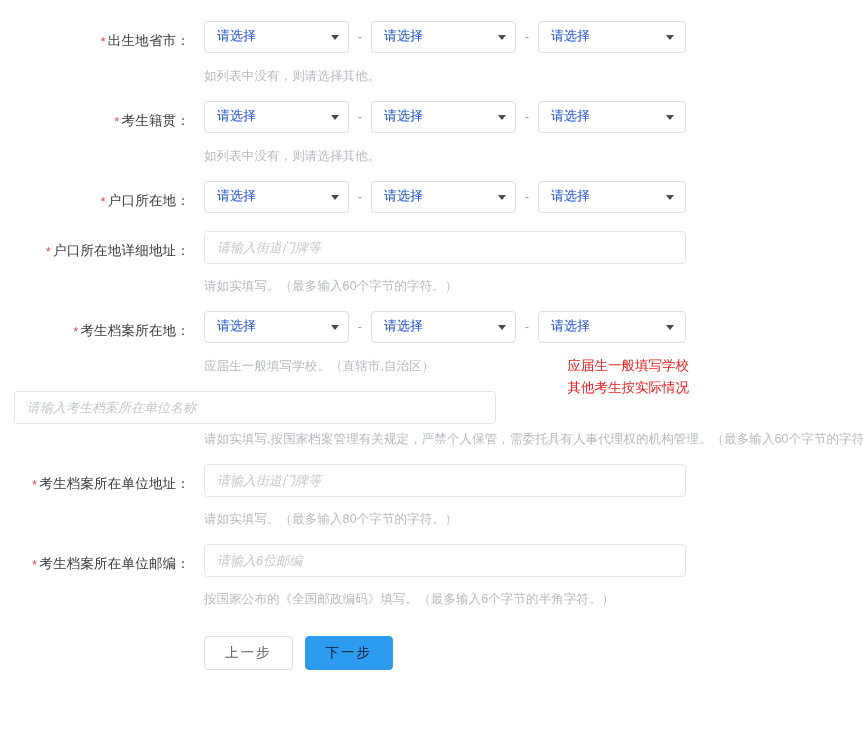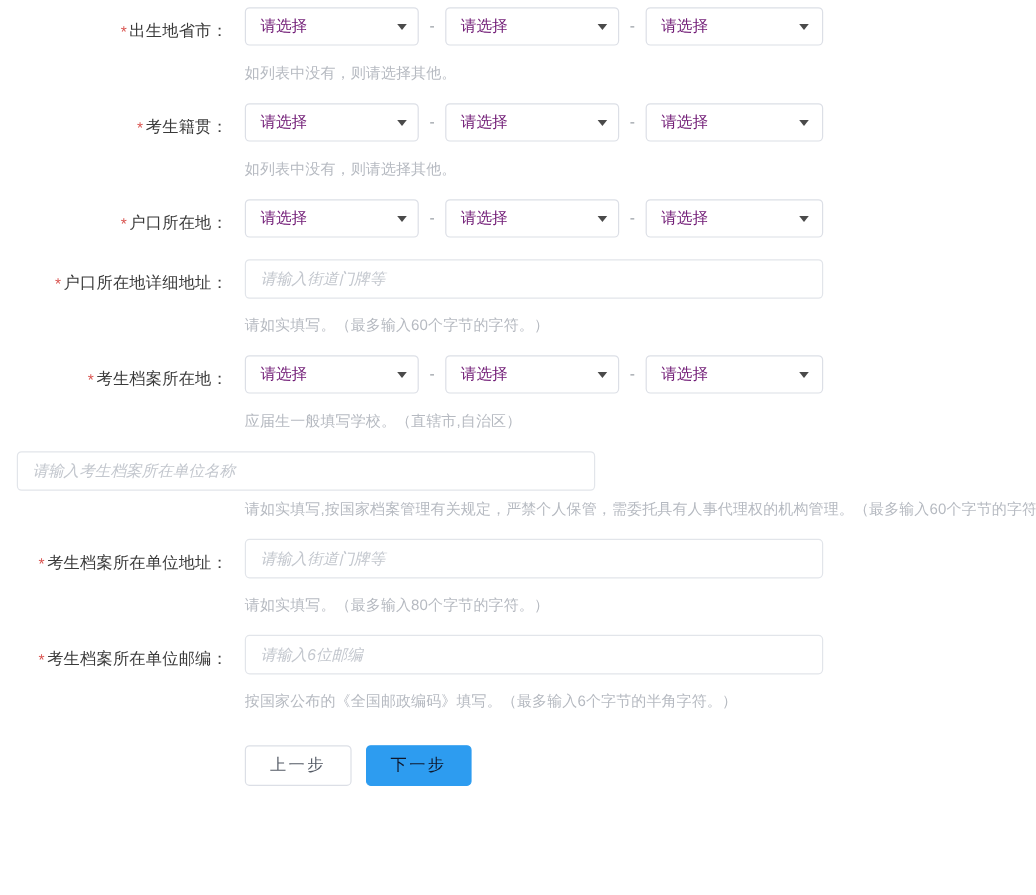--- a/index.html
+++ b/index.html
@@ -14,21 +14,21 @@
     font-family: "Liberation Sans", "DejaVu Sans", sans-serif;
     font-size: 13px;
     color: #333333;
     overflow: hidden;
     position: relative;
   }
 
   .form {
     position: relative;
     width: 694px;
-    padding-top: 6px;
+    padding-top: 21px;
   }
 
   
   .row {
     display: flex;
     align-items: flex-start;
     position: relative;
   }
 
   .label-col {
@@ -70,23 +70,24 @@
     font-size: 13px;
     color: #8a8f99;
     cursor: pointer;
     user-select: none;
   }
   .sel.w1 { width: 145px; }
   .sel.w2 { width: 145px; }
   .sel.w3 { width: 148px; }
   .sel-text {
     font-size: 13px;
-    color: #701a75;
+    color: #1d4ed8;
     line-height: 30px;
     white-space: nowrap;
+    font-family: Liberation Mono, monospace;
   }
   .caret {
     position: absolute;
     right: 9px;
     top: 50%;
     margin-top: -2px;
     width: 0; height: 0;
     border-left: 4px solid transparent;
     border-right: 4px solid transparent;
     border-top: 5px solid #4a4a4a;
@@ -335,14 +336,18 @@
       <div class="hint-spacer"></div>
       <div class="hint">按国家公布的《全国邮政编码》填写。（最多输入6个字节的半角字符。）</div>
     </div>
   </div>
 
   <div class="btn-row">
     <div class="btn btn-prev">上一步</div>
     <div class="btn btn-next">下一步</div>
   </div>
 
+  <div class="note">
+    <div>应届生一般填写学校</div>
+    <div>其他考生按实际情况</div>
+  </div>
 
 </div>
 
 </body></html>

